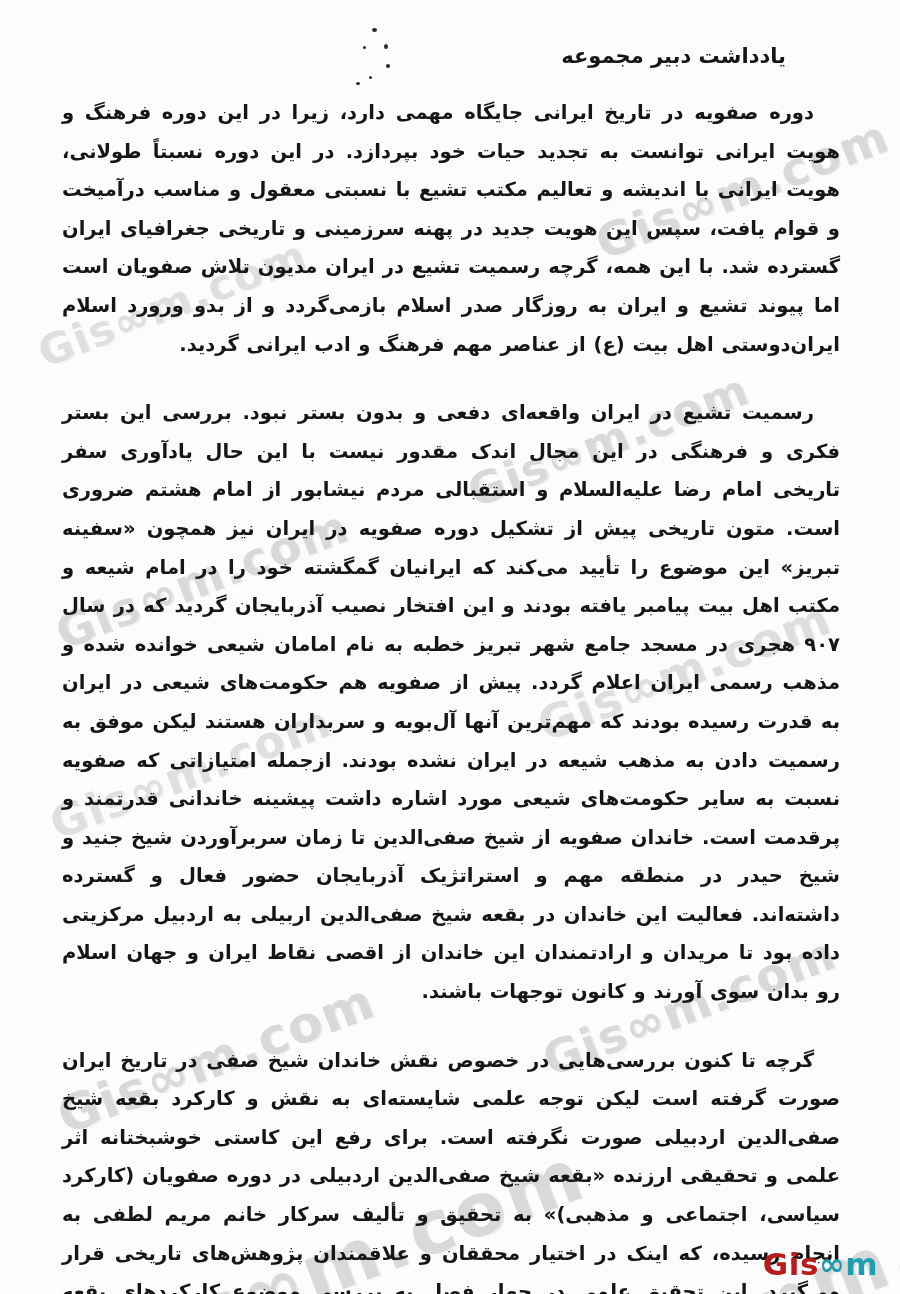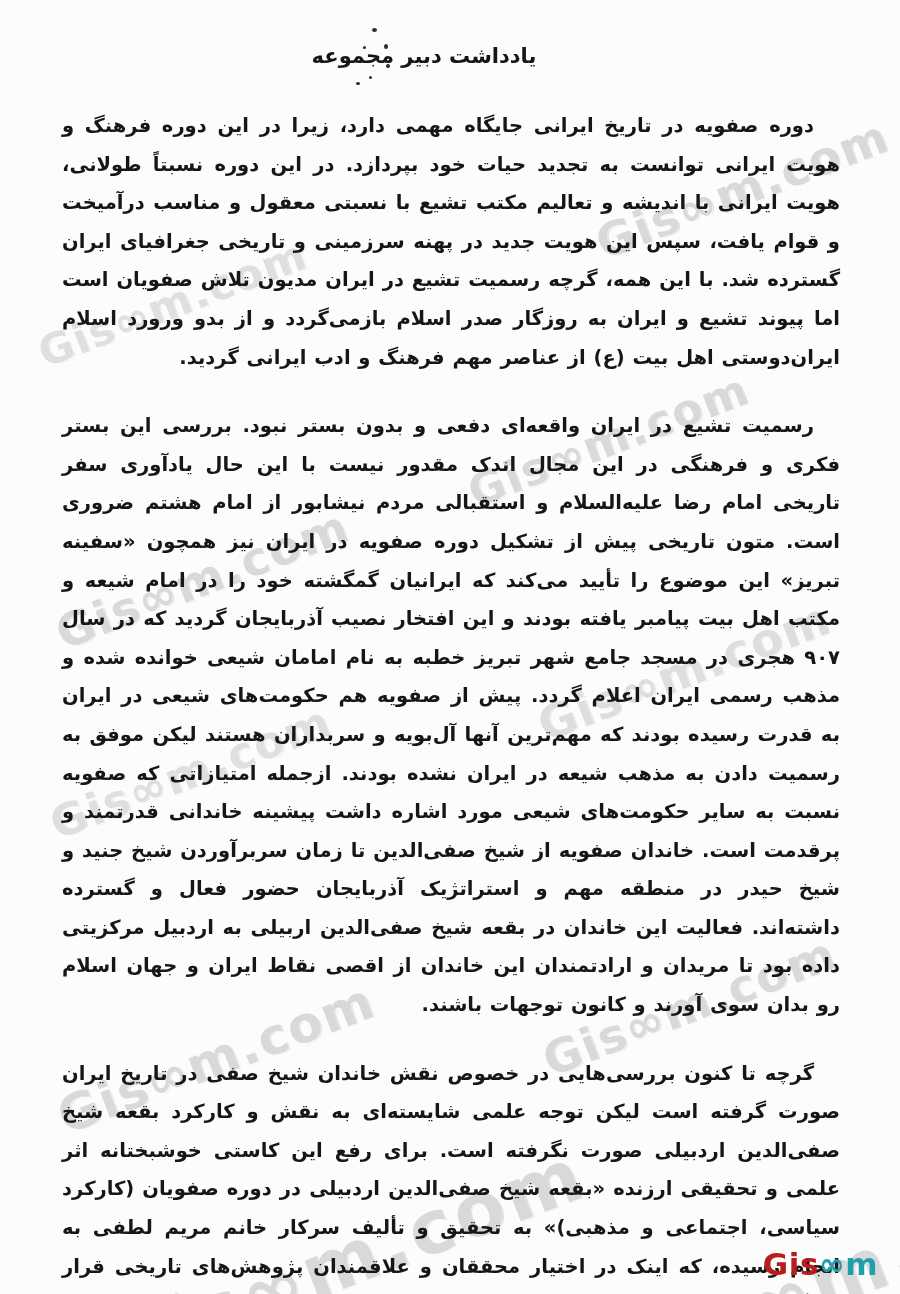--- a/index.html
+++ b/index.html
@@ -43,22 +43,22 @@
   .content {
     position: absolute;
     left: 62px; right: 60px; top: 44px;
     direction: rtl;
     z-index: 2;
     color: #161616;
   }
   .doc-title {
     font-size: 21px;
     font-weight: 700;
-    margin: 0 54px 39px 0;
-    text-align: center;
+    margin: 0 54px 26px 0;
+    text-align: right;
   }
   .para {
     font-size: 19.5px;
     font-weight: 700;
     line-height: 38.6px;
     text-align: justify;
     text-justify: inter-word;
     text-indent: 26px;
     margin: 8px 0 30px 0;
     word-spacing: 1px;

